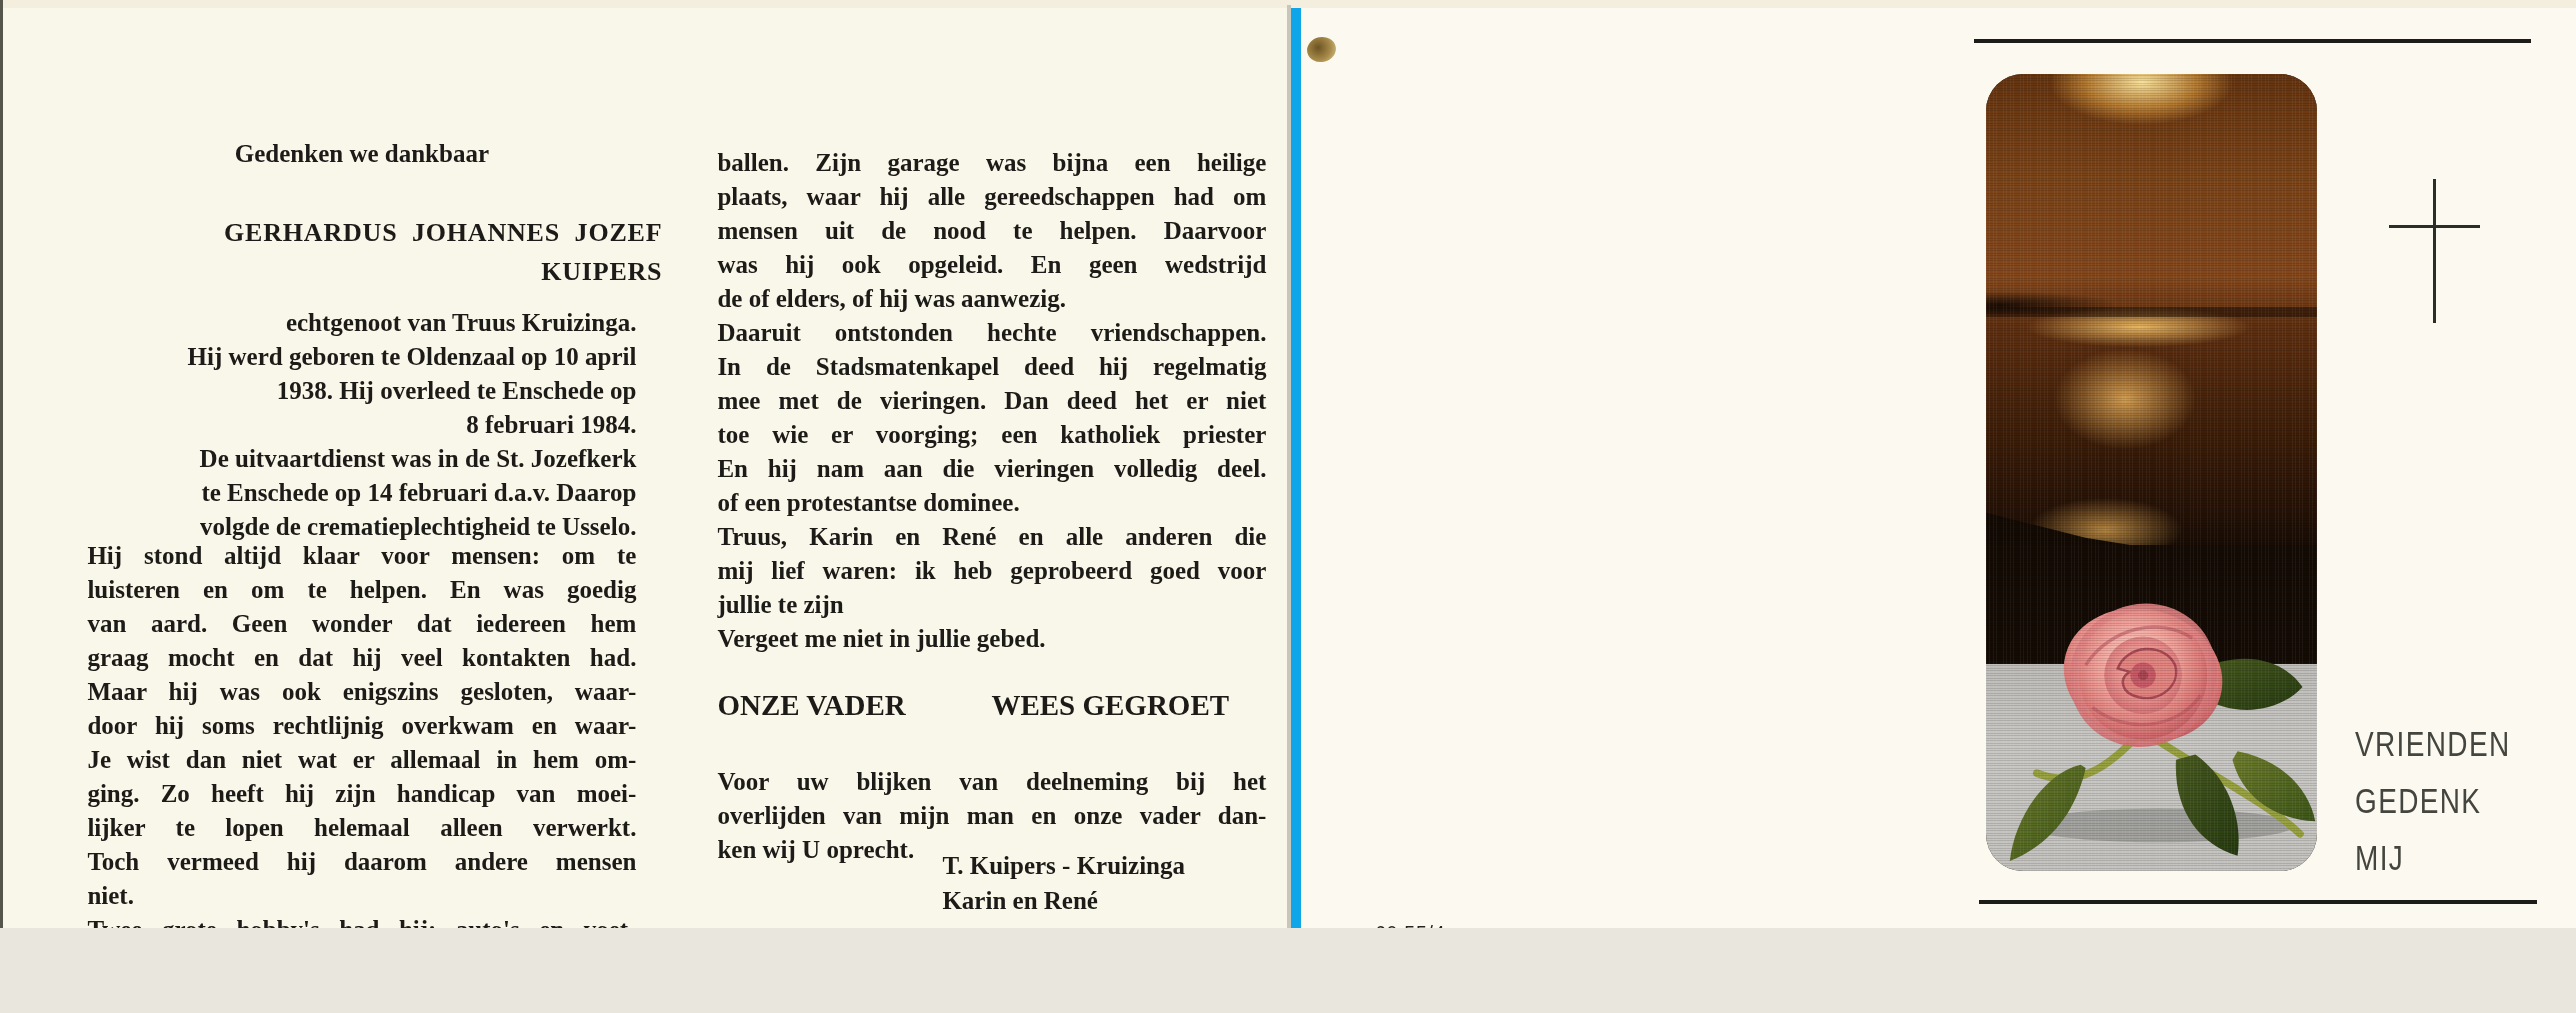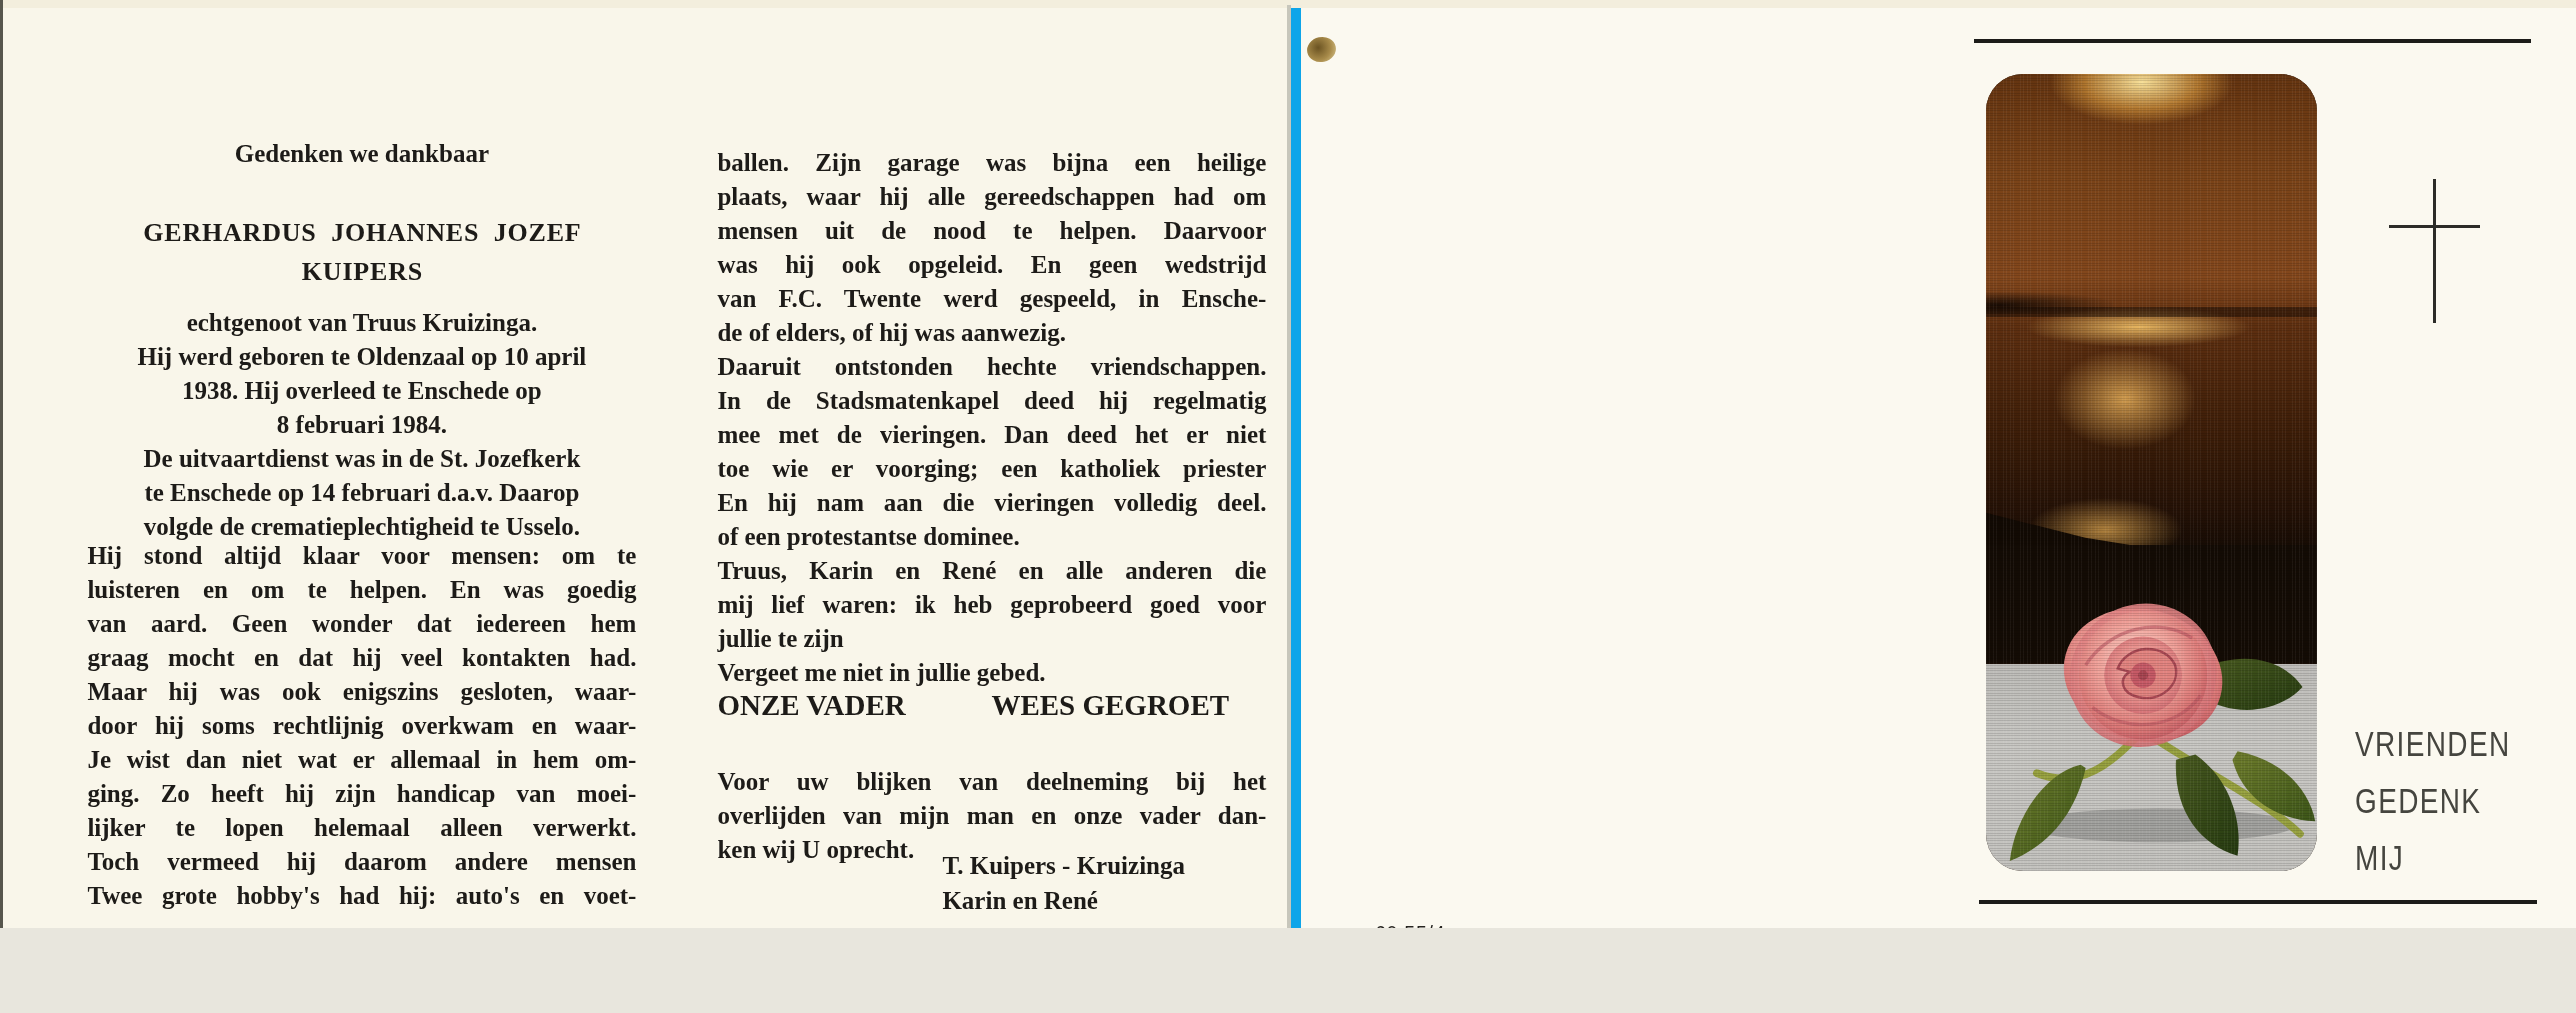--- a/index.html
+++ b/index.html
@@ -14,21 +14,21 @@
 
   
   .card{position:absolute;top:6.8px;height:992px;}
   .card-left{left:3.4px;width:1284px;background:#f9f6ea;}
   .card-right{left:1301px;width:1275px;background:#fbf9f0;}
 
   
   .col{position:absolute;width:549px;font-weight:bold;font-size:25px;line-height:34px;}
   .ln{height:34px;white-space:pre;}
   .just{text-align:justify;text-align-last:justify;white-space:normal;}
-  .ctr{text-align:center;}
+  .ctr{text-align:right;}
 
   .intro{position:absolute;left:84px;top:133px;width:549px;font-weight:bold;font-size:25px;text-align:center;}
   .name-block{position:absolute;left:59px;top:206px;width:600px;font-weight:bold;font-size:26px;line-height:39px;text-align:center;letter-spacing:0.8px;}
 
   .bio{left:84px;top:279px;margin-top:20px;}
   .para1{left:84px;top:532px;}
   .para2{left:714px;top:139px;}
 
   .prayer-row{position:absolute;left:714px;top:682px;width:549px;font-weight:bold;font-size:29px;}
   .prayer-right{position:absolute;left:274px;top:0px;}
@@ -107,29 +107,29 @@
       <div class="ln just">Hij stond altijd klaar voor mensen: om te</div>
       <div class="ln just">luisteren en om te helpen. En was goedig</div>
       <div class="ln just">van aard. Geen wonder dat iedereen hem</div>
       <div class="ln just">graag mocht en dat hij veel kontakten had.</div>
       <div class="ln just">Maar hij was ook enigszins gesloten, waar-</div>
       <div class="ln just">door hij soms rechtlijnig overkwam en waar-</div>
       <div class="ln just">Je wist dan niet wat er allemaal in hem om-</div>
       <div class="ln just">ging. Zo heeft hij zijn handicap van moei-</div>
       <div class="ln just">lijker te lopen helemaal alleen verwerkt.</div>
       <div class="ln just">Toch vermeed hij daarom andere mensen</div>
+      <div class="ln">niet.</div>
       <div class="ln just">Twee grote hobby's had hij: auto's en voet-</div>
     </div>
 
     <div class="col para2">
       <div class="ln just">ballen. Zijn garage was bijna een heilige</div>
       <div class="ln just">plaats, waar hij alle gereedschappen had om</div>
       <div class="ln just">mensen uit de nood te helpen. Daarvoor</div>
       <div class="ln just">was hij ook opgeleid. En geen wedstrijd</div>
-      <div class="ln just">van F.C. Twente werd gespeeld, in Ensche-</div>
       <div class="ln">de of elders, of hij was aanwezig.</div>
       <div class="ln just">Daaruit ontstonden hechte vriendschappen.</div>
       <div class="ln just">In de Stadsmatenkapel deed hij regelmatig</div>
       <div class="ln just">mee met de vieringen. Dan deed het er niet</div>
       <div class="ln just">toe wie er voorging; een katholiek priester</div>
       <div class="ln just">En hij nam aan die vieringen volledig deel.</div>
       <div class="ln">of een protestantse dominee.</div>
       <div class="ln just">Truus, Karin en René en alle anderen die</div>
       <div class="ln just">mij lief waren: ik heb geprobeerd goed voor</div>
       <div class="ln">jullie te zijn</div>

